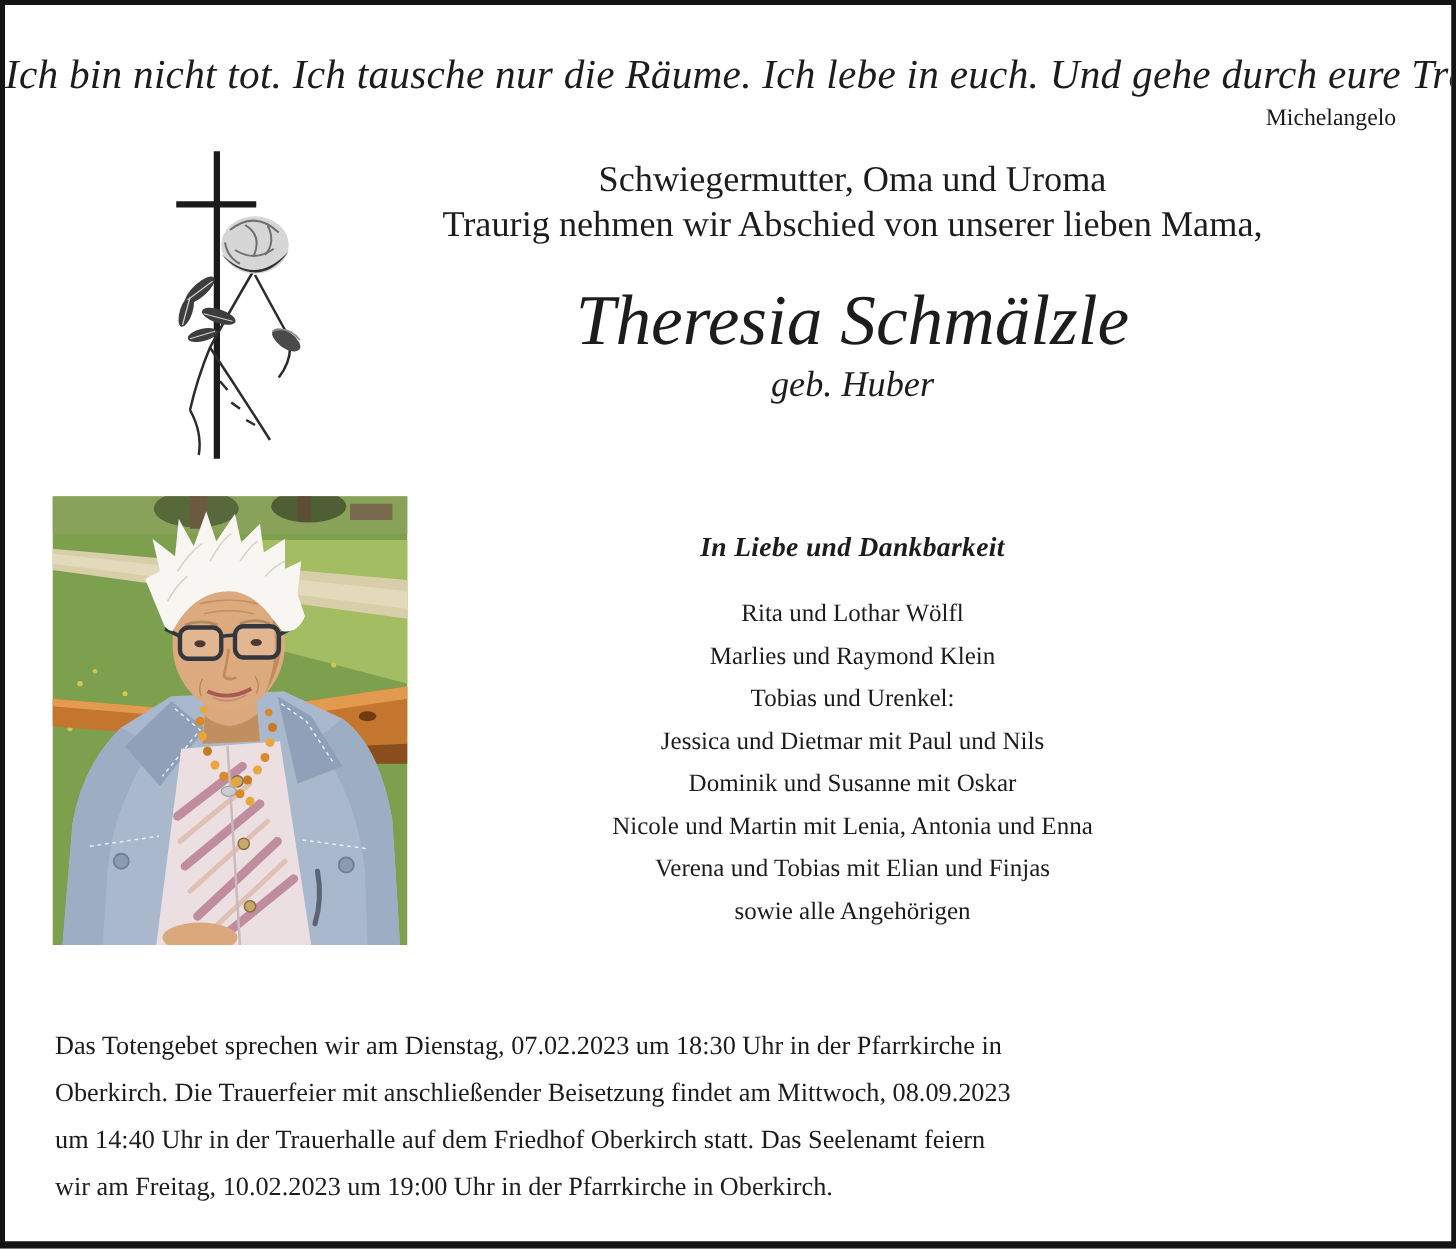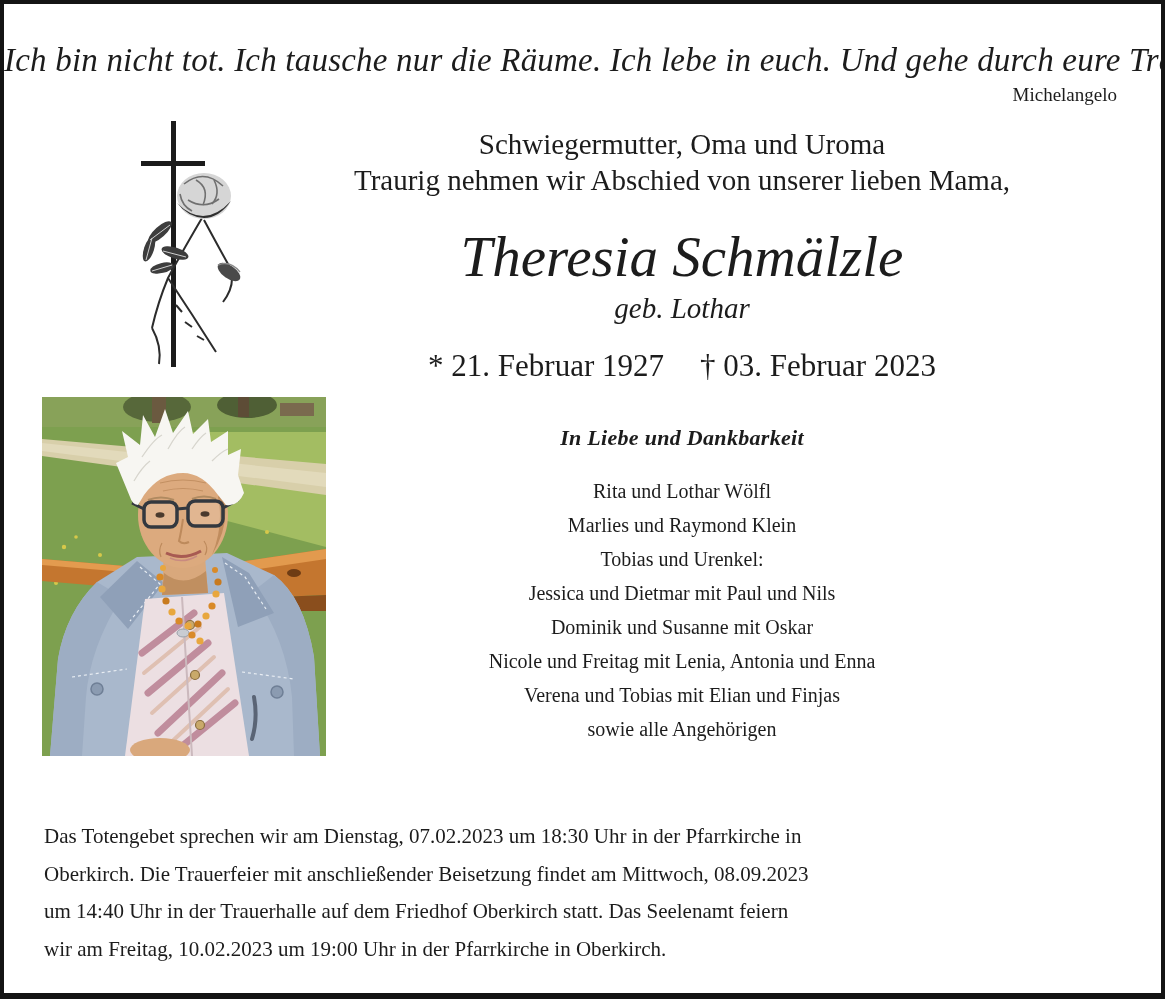--- a/index.html
+++ b/index.html
@@ -144,25 +144,22 @@
     <ellipse cx="107" cy="160" rx="13" ry="6.5" transform="rotate(35 107 160)" fill="#4a4a4a"></ellipse>
     <path d="M96,153 Q108,148 118,160" fill="none" stroke="#8a8a8a" stroke-width="1.4"></path>
   </svg>
 
   <div class="centered intro">
     <div>Schwiegermutter, Oma und Uroma</div>
     <div>Traurig nehmen wir Abschied von unserer lieben Mama,</div>
   </div>
 
   <div class="centered deceased-name">Theresia Schmälzle</div>
-  <div class="centered maiden-name">geb. Lothar</div>
-
-  <div class="centered dates">
-    <span class="birth">* 21. Februar 1927</span><span class="death">† 03. Februar 2023</span>
-  </div>
+  <div class="centered maiden-name">geb. Huber</div>
+
 
   <div class="portrait">
     <svg width="284" height="359" viewBox="0 0 284 359">
 
       <rect x="0" y="0" width="284" height="359" fill="#7da04f"></rect>
       <path d="M150,35 L284,35 L284,150 L170,120 Z" fill="#a3bd62"></path>
 
       <rect x="0" y="0" width="284" height="30" fill="#88a259"></rect>
       <ellipse cx="115" cy="10" rx="34" ry="15" fill="#57683a"></ellipse>
       <ellipse cx="205" cy="8" rx="30" ry="13" fill="#4f5f35"></ellipse>
@@ -289,21 +286,21 @@
   </div>
 
   <div class="centered tribute">In Liebe und Dankbarkeit</div>
 
   <div class="centered mourners">
     <div>Rita und Lothar Wölfl</div>
     <div>Marlies und Raymond Klein</div>
     <div>Tobias und Urenkel:</div>
     <div>Jessica und Dietmar mit Paul und Nils</div>
     <div>Dominik und Susanne mit Oskar</div>
-    <div>Nicole und Freitag mit Lenia, Antonia und Enna</div>
+    <div>Nicole und Martin mit Lenia, Antonia und Enna</div>
     <div>Verena und Tobias mit Elian und Finjas</div>
     <div>sowie alle Angehörigen</div>
   </div>
 
   <div class="announcement">
     <div>Das Totengebet sprechen wir am Dienstag, 07.02.2023 um 18:30 Uhr in der Pfarrkirche in</div>
     <div>Oberkirch. Die Trauerfeier mit anschließender Beisetzung findet am Mittwoch, 08.09.2023</div>
     <div>um 14:40 Uhr in der Trauerhalle auf dem Friedhof Oberkirch statt. Das Seelenamt feiern</div>
     <div>wir am Freitag, 10.02.2023 um 19:00 Uhr in der Pfarrkirche in Oberkirch.</div>
   </div>

